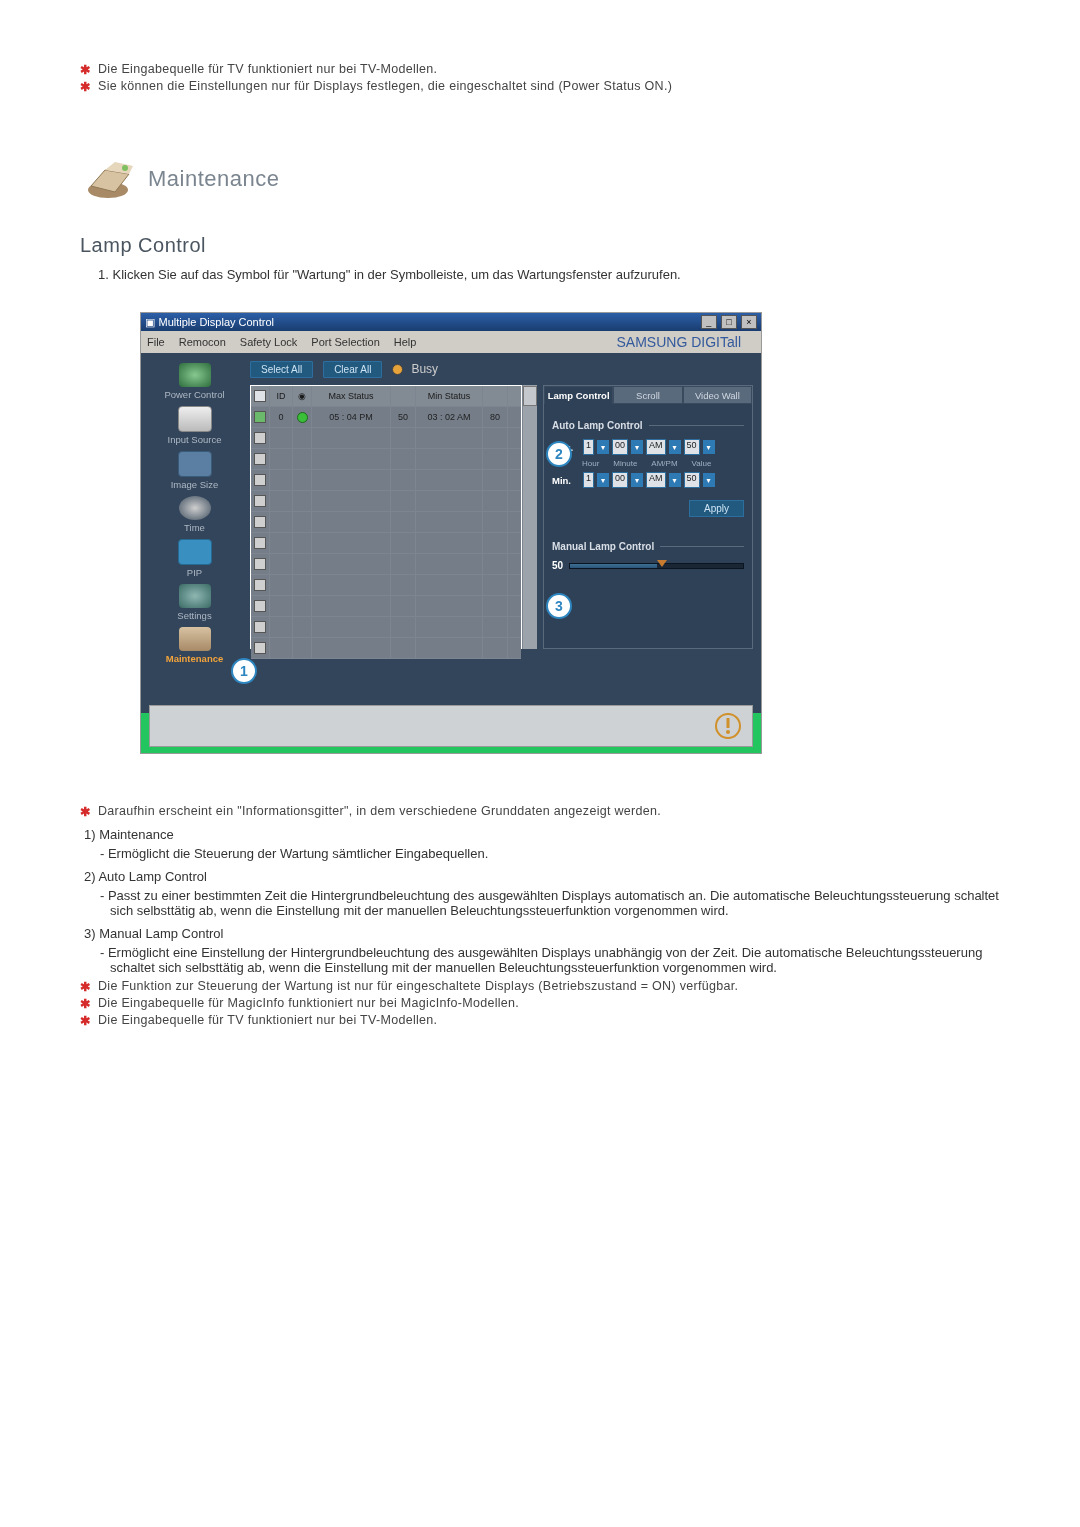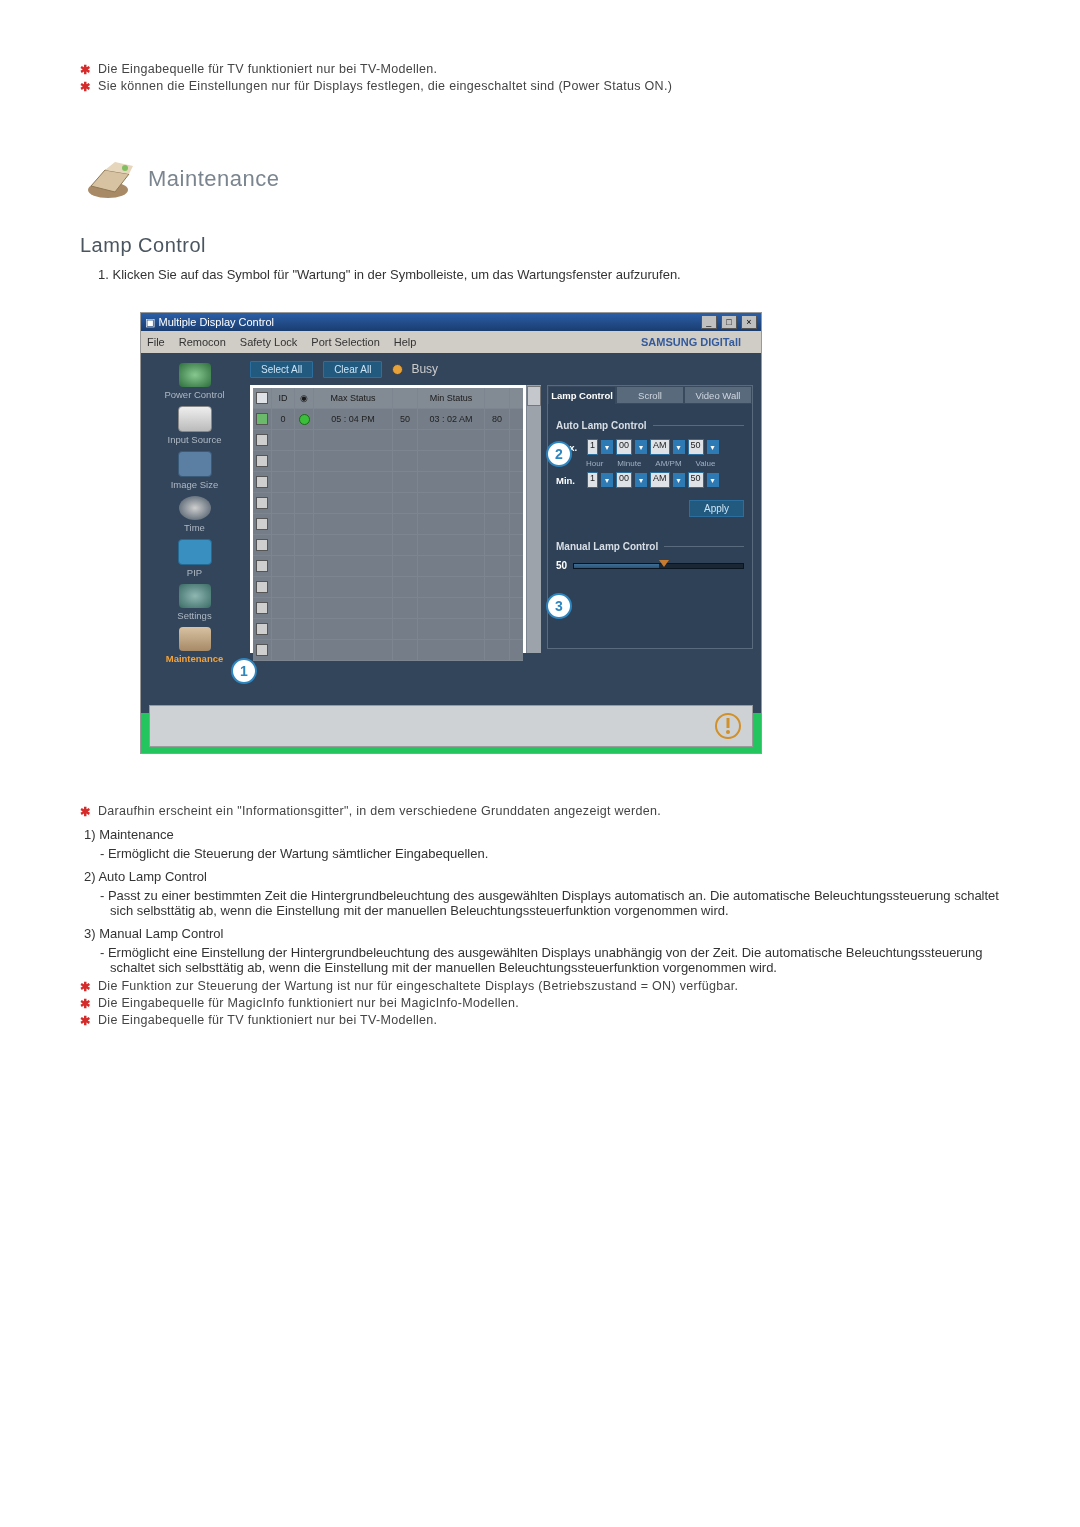--- a/index.html
+++ b/index.html
@@ -75,21 +75,21 @@
   .menubar {
     height: 18px;
     background: #d0ccc6;
     color: #333;
     font-size: 11px;
     padding: 2px 6px;
     display: flex;
     align-items: center;
   }
   .menubar span { margin-right: 14px; }
-  .brand { margin-left:auto; color:#335a9c; font-size:11px; font-weight:bold; }
+  .brand { margin-left:auto; color:#335a9c; font-size:14px; font-weight:normal; }
   .app-body {
     display: flex;
     height: 360px;
     background: #33455b;
   }
   .sidebar {
     width: 95px;
     padding: 4px 6px;
     text-align: center;
   }
@@ -109,21 +109,21 @@
     color: #cde4f4;
     font-size: 10px;
     padding: 2px 10px;
     border: 1px solid #2c6f9f;
     border-radius: 1px;
   }
   .busy { display:flex; align-items:center; gap:8px; font-size:12px; color:#ccc;}
   .busy-dot { width:9px; height:9px; border-radius:50%; background:#e8a23a; border:1px solid #444; }
   .table-wrap { display:flex; gap:6px; }
   .grid {
-    border: 3px solid #ffffff;
+    border: 1px solid #ffffff;
     background: #6d7782;
     flex: 0 0 270px;
     height: 262px;
     position: relative;
   }
   .grid-header, .grid-row {
     display:flex; height:20px; border-bottom:1px solid #7c8590;
   }
   .grid-header { background:#828a93; color:#1a1a1a; font-size:9px; }
   .cell { border-right:1px solid #7c8590; display:flex; align-items:center; justify-content:center; }

